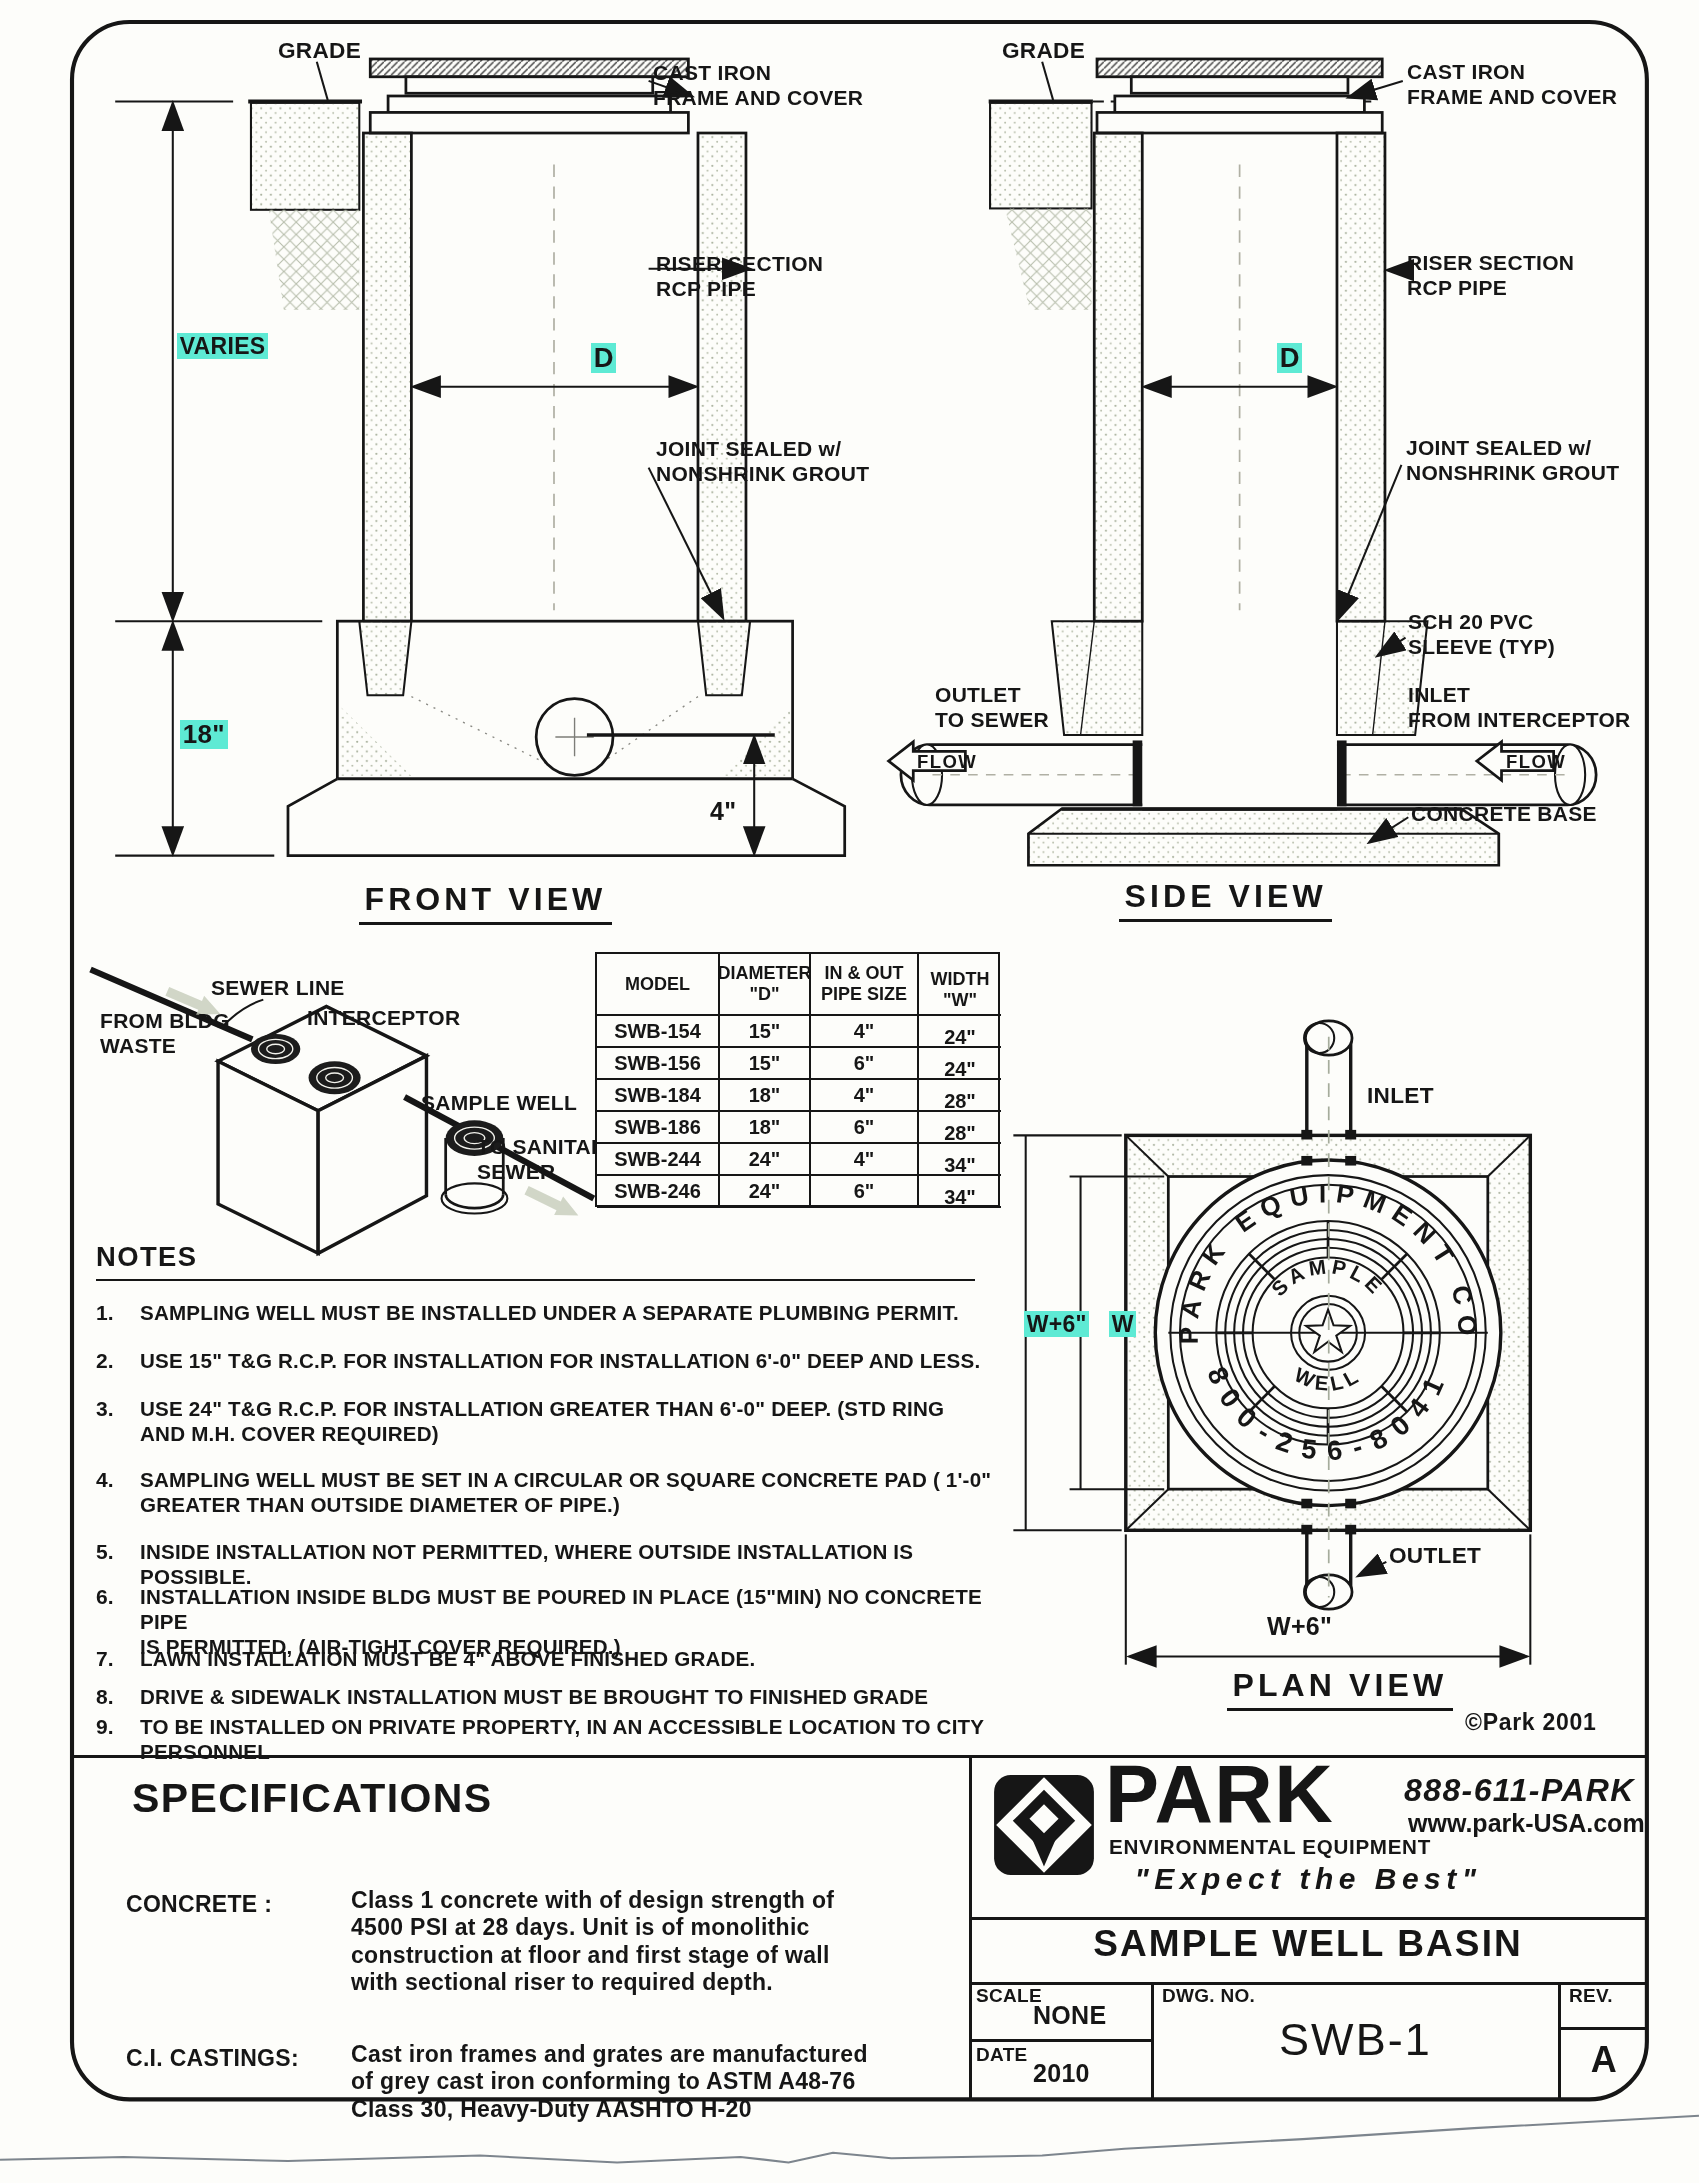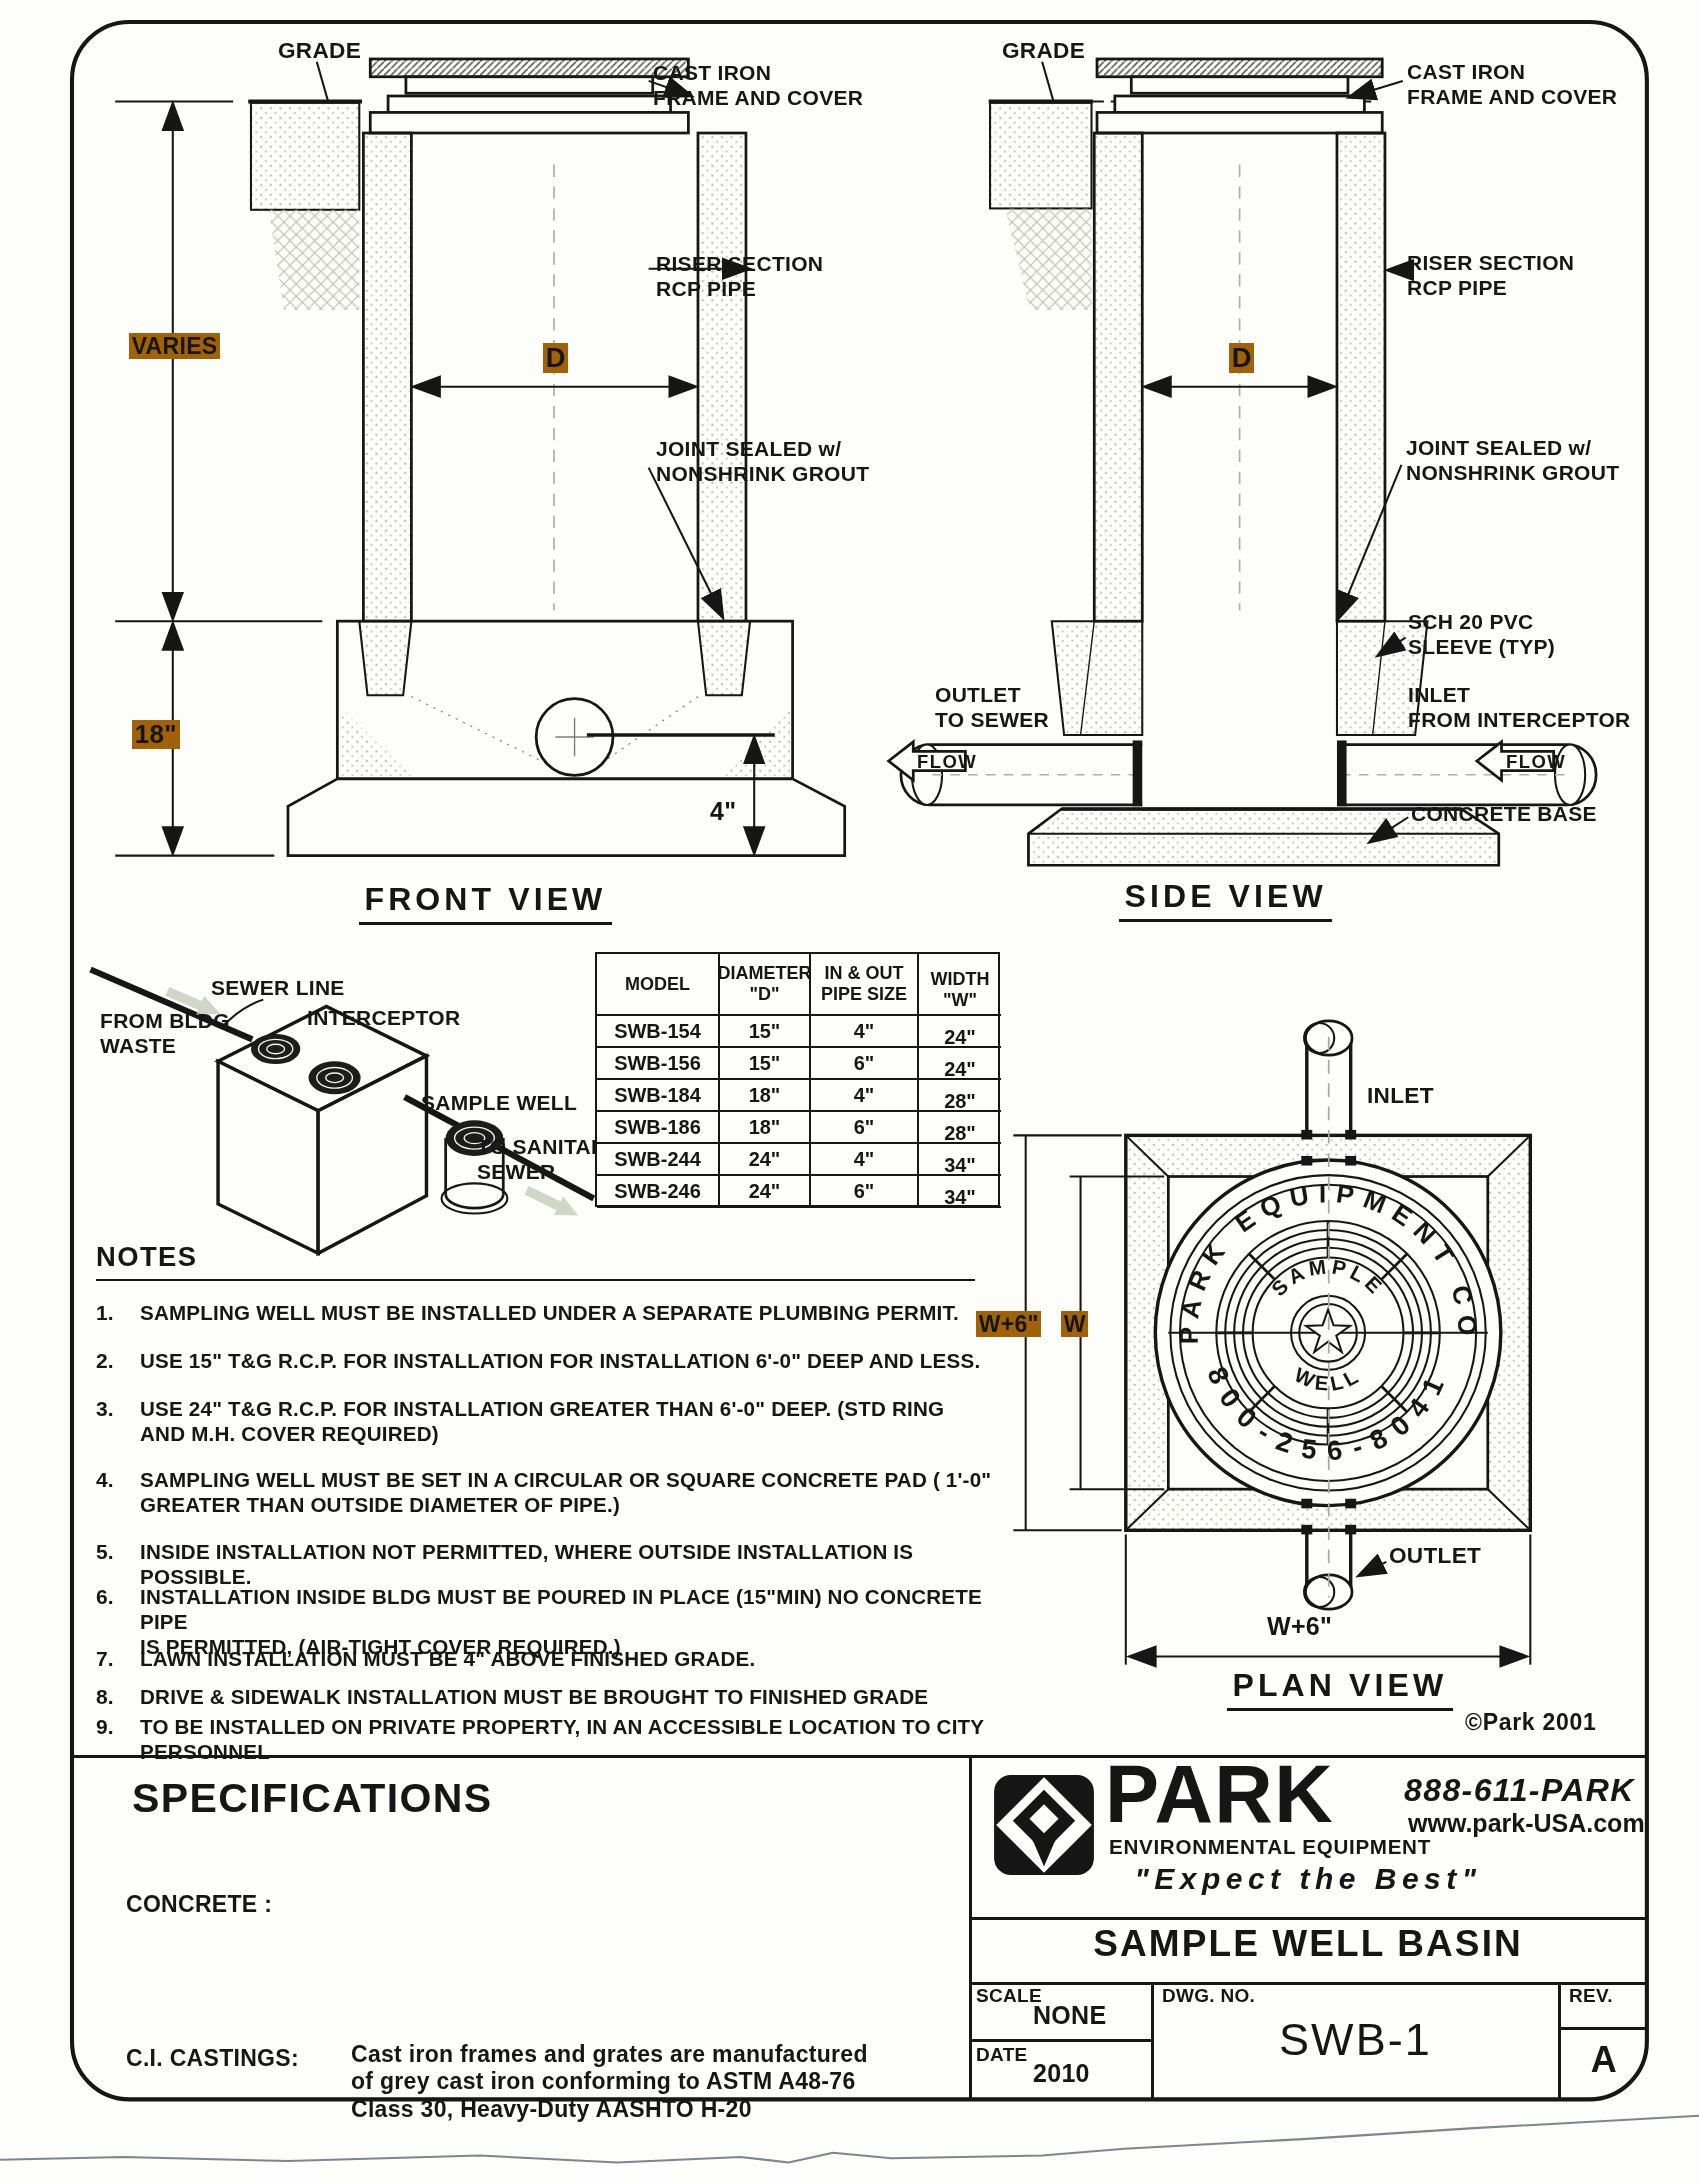--- a/index.html
+++ b/index.html
@@ -10,21 +10,21 @@
   .lbl{position:absolute;font:700 21px/25px "Liberation Sans",sans-serif;color:#161616;
        white-space:pre-line;letter-spacing:0.3px;}
   .fs27{font-size:18.5px;line-height:20.6px;}
   .fs33{font-size:22.6px;line-height:25px;}
   .fs34{font-size:23px;line-height:26px;}
   .fs36{font-size:25px;line-height:27.4px;}
   .fs38{font-size:26px;line-height:29px;}
   .fs40{font-size:27.4px;line-height:30px;}
   .view-title{font-size:32px;line-height:34px;letter-spacing:4.1px;
       border-bottom:3.4px solid #161616;padding:0 5.5px 5.5px 5.5px;text-align:right;}
-  .mask{background:#a16207;padding:0 2.7px;}
+  .mask{background:#5eead4;padding:0 2.7px;margin-left:48px;}
   
   .mtable{position:absolute;left:595px;top:952px;width:405px;height:255px;
       display:grid;grid-template-columns:123px 91px 108px 82px;
       grid-template-rows:62px repeat(6,32px);
       border:2.7px solid #161616;background:#fdfdfa;box-sizing:border-box;}
   .mtable .c{border-right:2.1px solid #161616;border-bottom:2.1px solid #161616;
       display:flex;align-items:center;justify-content:center;text-align:center;
       font:700 20px/22px "Liberation Sans",sans-serif;white-space:pre-line;}
   .mtable .h{font-size:18px;line-height:20.6px;}
   .mtable .c:nth-child(4n){border-right:none;margin-top:12px;}
@@ -411,20 +411,24 @@
 <div class="vline" style="left:969px;top:1755px;width:2.7px;height:343px;"></div>
 <div class="hline" style="left:969px;top:1917px;width:678px;height:2.7px;"></div>
 <div class="hline" style="left:969px;top:1982px;width:678px;height:2.7px;"></div>
 <div class="vline" style="left:1151px;top:1982px;width:2.7px;height:117px;"></div>
 <div class="vline" style="left:1558px;top:1982px;width:2.7px;height:117px;"></div>
 <div class="hline" style="left:969px;top:2039px;width:182px;height:2.7px;"></div>
 <div class="hline" style="left:1558px;top:2027px;width:89px;height:2.7px;"></div>
 
 <div class="lbl" style="left:132px;top:1781px;font-size:41px;line-height:34px;letter-spacing:1.4px;">SPECIFICATIONS</div>
 <div class="lbl fs34" style="left:126px;top:1891px;">CONCRETE :</div>
+<div class="lbl" style="left:351px;top:1887px;font:600 23px/27.4px 'Liberation Sans',sans-serif;">Class 1 concrete with of design strength of
+4500 PSI at 28 days.  Unit is of monolithic
+construction at floor and first stage of wall
+with sectional riser to required depth.</div>
 <div class="lbl fs34" style="left:126px;top:2045px;">C.I. CASTINGS:</div>
 <div class="lbl" style="left:351px;top:2041px;font:600 23px/27.4px 'Liberation Sans',sans-serif;">Cast iron frames and grates are manufactured
 of grey cast iron conforming to ASTM A48-76
 Class 30, Heavy-Duty AASHTO H-20</div>
 
 <div class="logo">
   <svg viewBox="0 0 100 100" width="104" height="104" xmlns="http://www.w3.org/2000/svg">
     <rect x="2" y="2" width="96" height="96" rx="16" fill="#161616"></rect>
     <polygon points="50,4 96,50 50,96 4,50" fill="#fdfdfa"></polygon>
     <polygon points="50,16 80,46 50,76 20,46" fill="#161616"></polygon>

